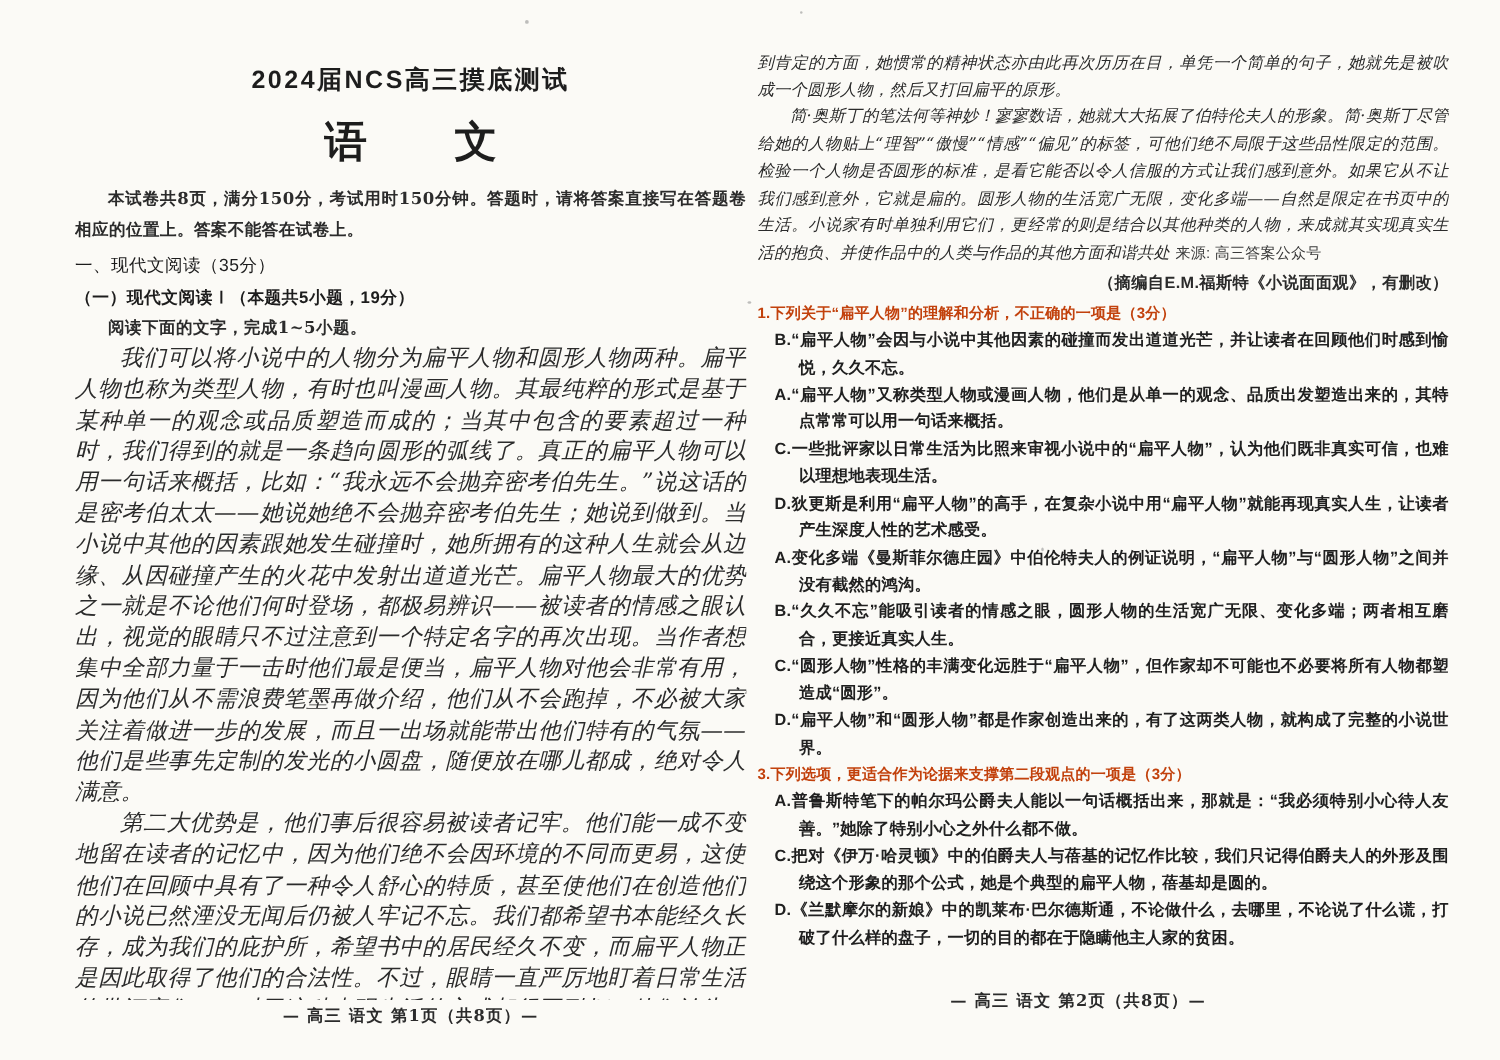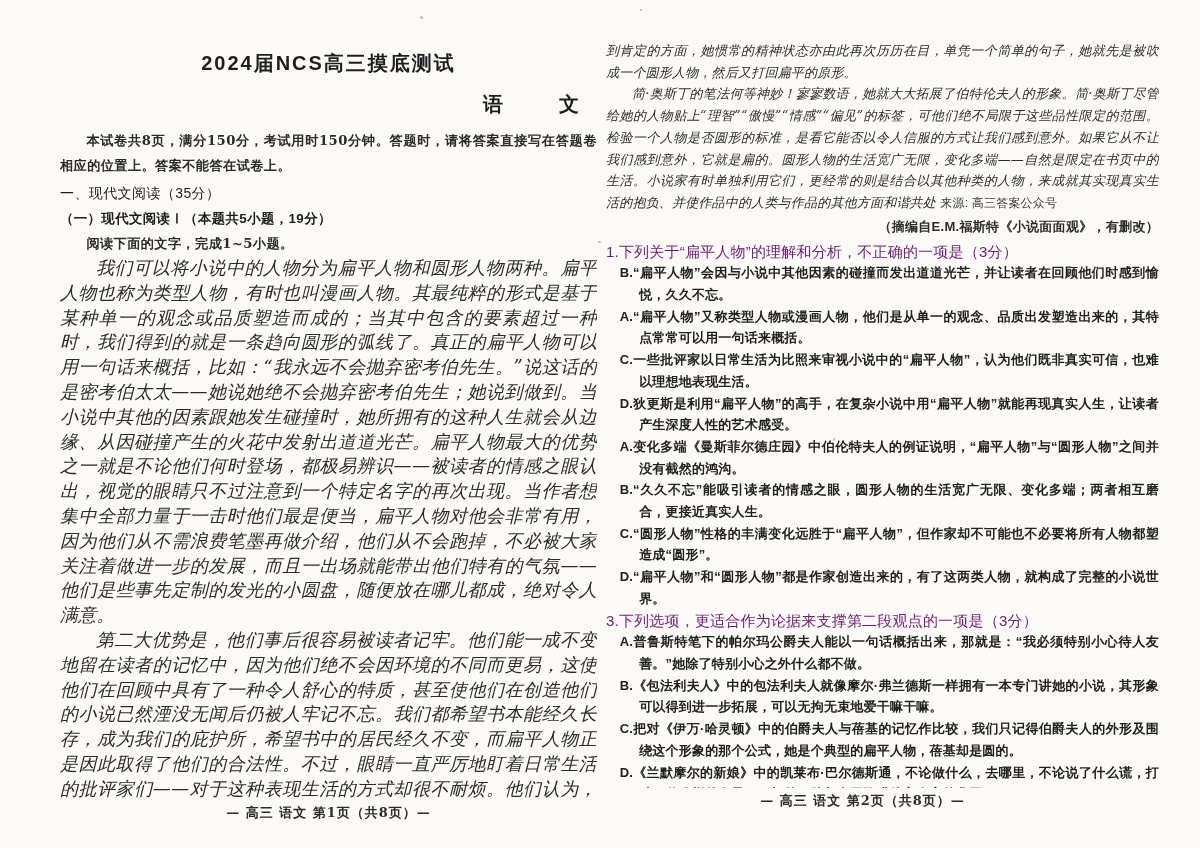--- a/index.html
+++ b/index.html
@@ -9,22 +9,22 @@
     color:#2b2b2b;
     font-family:"DejaVu Serif", serif;
   }
   .col{position:absolute;top:40px;overflow:hidden;}
   .col-left{left:60px;width:537px;height:760px;}
   .col-right{left:606px;width:553px;height:748px;}
 
   
   .t1{font-family:"Liberation Sans", sans-serif;font-weight:bold;font-size:20px;
       text-align:center;letter-spacing:2px;margin:10px 0 14px;color:#1d1d1d;}
-  .t2{font-family:"Liberation Sans", sans-serif;font-weight:bold;font-size:20px;
-      text-align:right;letter-spacing:18px;text-indent:18px;margin:4px 0 10px;color:#1d1d1d;}
+  .t2{font-family:"Liberation Sans", sans-serif;font-weight:bold;font-size:34px;
+      text-align:center;letter-spacing:18px;text-indent:18px;margin:4px 0 10px;color:#1d1d1d;}
 
   .intro{font-size:13.2px;line-height:25px;text-align:justify;text-indent:2em;
          font-weight:600;letter-spacing:.4px;margin:0;}
 
   .sec{font-family:"Liberation Sans", sans-serif;font-weight:normal;font-size:14px;
        line-height:26px;margin:2px 0 0;color:#1c1c1c;letter-spacing:.4px;}
   .subsec{font-family:"Liberation Sans", sans-serif;font-weight:bold;font-size:13.4px;
        line-height:25px;margin:0;color:#1c1c1c;letter-spacing:.4px;}
   .instruction{font-size:13.2px;font-weight:600;line-height:25px;text-indent:2em;
        margin:0;letter-spacing:.4px;}
@@ -34,23 +34,23 @@
 
   .r-passage{font-size:13px;line-height:21.7px;text-align:justify;text-indent:2em;
        margin:0;font-style:italic;letter-spacing:.2px;}
   .r-passage.cont{text-indent:0;}
   .watermark{font-style:normal;font-family:"Liberation Sans", sans-serif;
        font-size:12px;color:#3a3a3a;}
 
   .source{font-size:13px;line-height:22px;text-align:right;font-weight:600;
        font-family:"Liberation Sans", sans-serif;margin:1px 0 3px;letter-spacing:.3px;}
 
-  .stem{font-family:"Liberation Sans", sans-serif;font-weight:400;font-size:15px;
+  .stem{font-family:"Liberation Sans", sans-serif;font-weight:700;font-size:12px;
        line-height:21.7px;text-align:justify;margin:0;
-       padding-left:1.2em;text-indent:-1.2em;letter-spacing:.2px;color:#701a75;}
+       padding-left:1.2em;text-indent:-1.2em;letter-spacing:.2px;color:#c2410c;}
   .opt{font-family:"Liberation Sans", sans-serif;font-weight:600;font-size:13px;
        line-height:21.7px;text-align:justify;margin:0;
        padding-left:2.55em;text-indent:-1.5em;letter-spacing:.2px;color:#202020;}
 
   .footer{position:absolute;font-size:13px;font-weight:600;letter-spacing:1px;
        text-align:center;color:#2b2b2b;}
   .footer-left{left:60px;width:537px;top:804px;}
   .footer-right{left:586px;width:553px;top:792px;}
 
   .speck{position:absolute;background:#8a8a8a;border-radius:50%;opacity:.55;}
@@ -87,21 +87,20 @@
   <div>
     <p class="opt">A.变化多端《曼斯菲尔德庄园》中伯伦特夫人的例证说明，“扁平人物”与“圆形人物”之间并没有截然的鸿沟。</p>
     <p class="opt">B.“久久不忘”能吸引读者的情感之眼，圆形人物的生活宽广无限、变化多端；两者相互磨合，更接近真实人生。</p>
     <p class="opt">C.“圆形人物”性格的丰满变化远胜于“扁平人物”，但作家却不可能也不必要将所有人物都塑造成“圆形”。</p>
     <p class="opt">D.“扁平人物”和“圆形人物”都是作家创造出来的，有了这两类人物，就构成了完整的小说世界。</p>
   </div>
 
   <div>
     <p class="stem">3.下列选项，更适合作为论据来支撑第二段观点的一项是（3分）</p>
     <p class="opt">A.普鲁斯特笔下的帕尔玛公爵夫人能以一句话概括出来，那就是：“我必须特别小心待人友善。”她除了特别小心之外什么都不做。</p>
-    <p class="opt">B.《包法利夫人》中的包法利夫人就像摩尔·弗兰德斯一样拥有一本专门讲她的小说，其形象可以得到进一步拓展，可以无拘无束地爱干嘛干嘛。</p>
     <p class="opt">C.把对《伊万·哈灵顿》中的伯爵夫人与蓓基的记忆作比较，我们只记得伯爵夫人的外形及围绕这个形象的那个公式，她是个典型的扁平人物，蓓基却是圆的。</p>
     <p class="opt">D.《兰默摩尔的新娘》中的凯莱布·巴尔德斯通，不论做什么，去哪里，不论说了什么谎，打破了什么样的盘子，一切的目的都在于隐瞒他主人家的贫困。</p>
   </div>
 
 </div>
 <div class="footer footer-right">— 高三 语文 第2页（共8页）—</div>
 
 <div class="speck" style="left:420px;top:16px;width:3px;height:3px;"></div>
 <div class="speck" style="left:640px;top:9px;width:2px;height:2px;"></div>
 <div class="speck" style="left:598px;top:241px;width:3px;height:2px;"></div>

